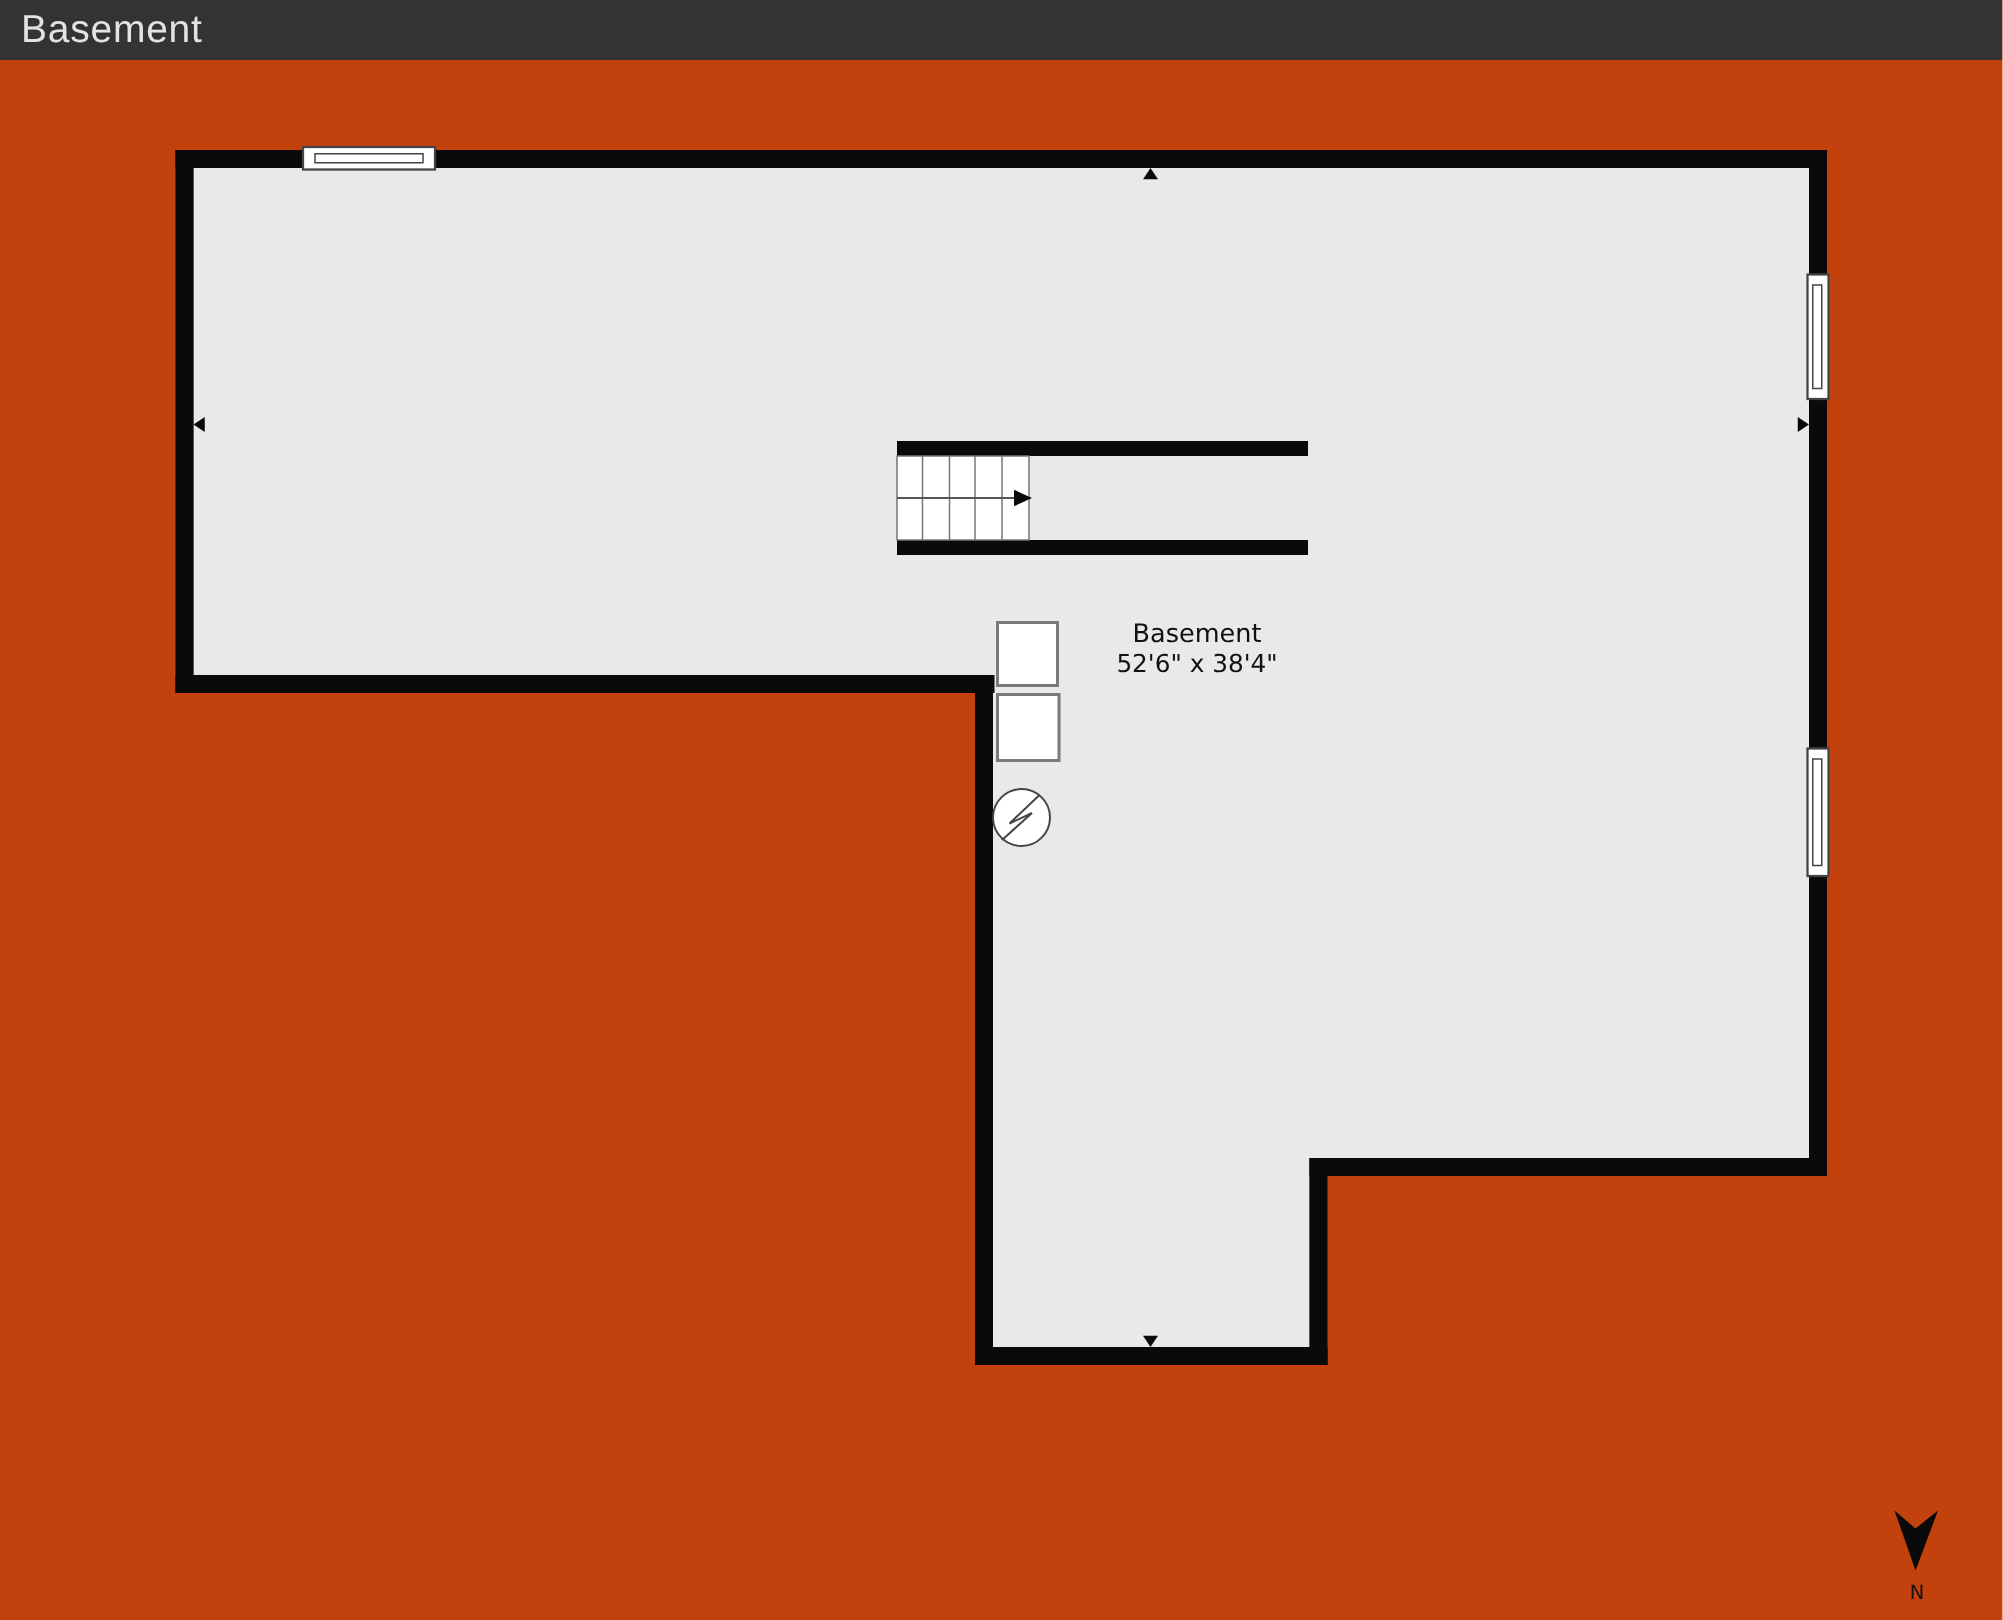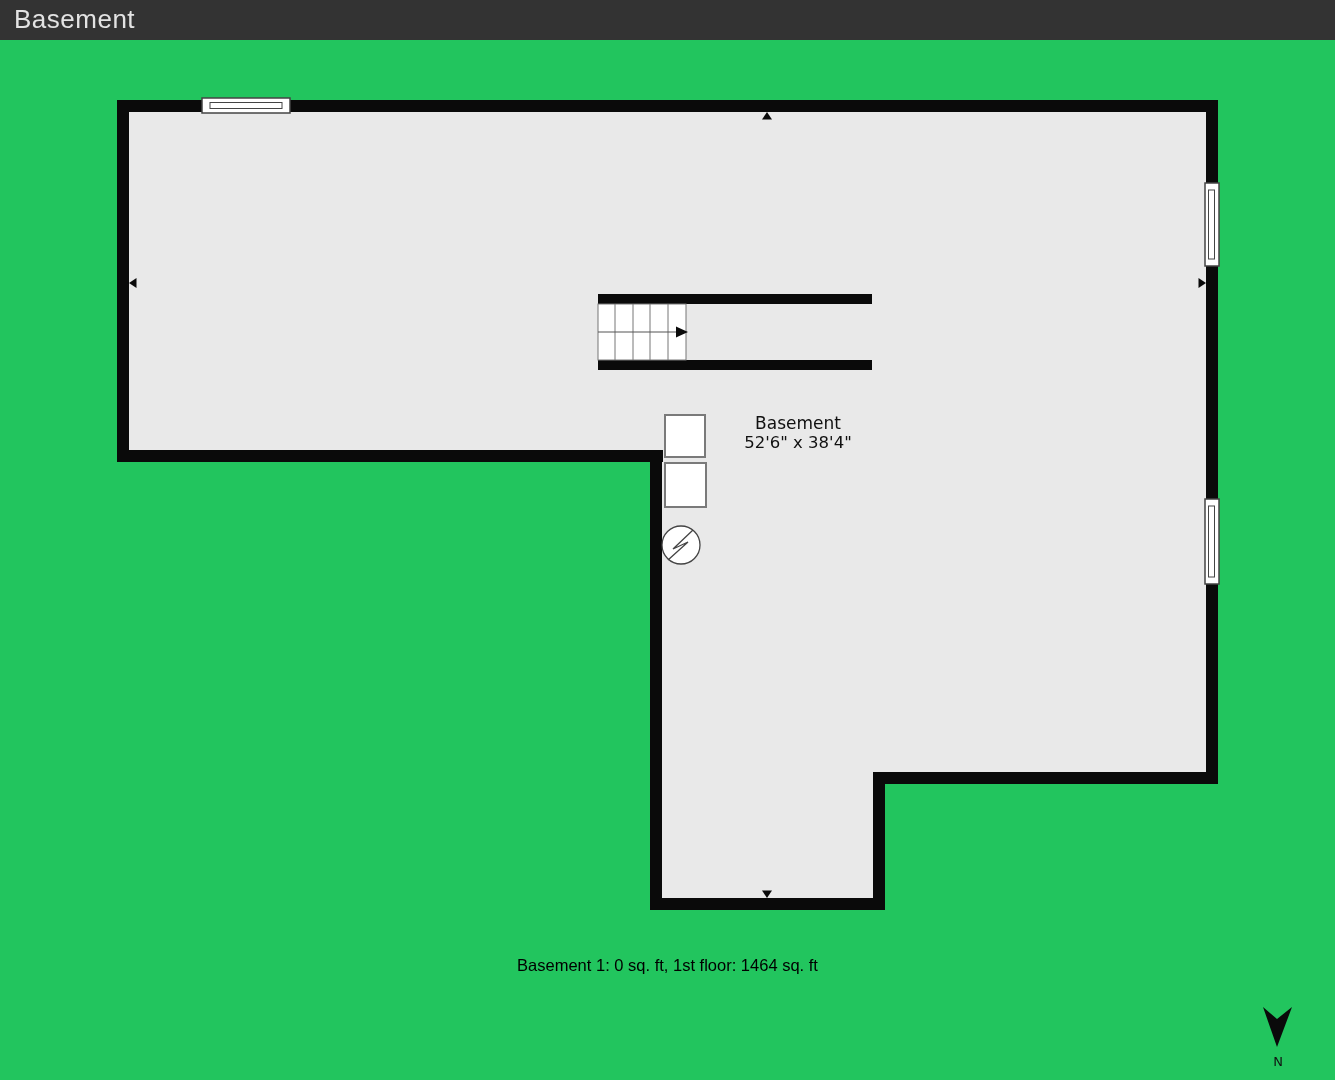--- a/index.html
+++ b/index.html
@@ -2,21 +2,21 @@
 <html><head>
 <meta charset="utf-8">
 <style>
   * { margin: 0; padding: 0; box-sizing: border-box; }
   html, body { background: #ffffff; }
   body { font-family: "Liberation Sans", sans-serif; }
   #page {
     position: relative;
     width: 1335px;
     height: 1080px;
-    background: #22c55e;
+    background: #c2410c;
     overflow: hidden;
   }
   #titlebar {
     position: absolute;
     top: 0; left: 0;
     width: 1335px; height: 40px;
     background: #333333;
   }
   #titlebar .title {
     position: absolute;
@@ -149,21 +149,20 @@
       <polygon points="1198.5,278 1198.5,288 1206,283"></polygon>
     </g>
   </svg>
 
   <div class="room-label">
     <div class="room-name">Basement</div>
     <div class="room-dims">52'6" x 38'4"</div>
   </div>
 
   <div class="summary">
-    <div class="sline">Basement 1: 0 sq. ft, 1st floor: 1464 sq. ft</div>
   </div>
 
   <div class="compass">
     <svg width="44" height="46" viewBox="0 0 44 46" xmlns="http://www.w3.org/2000/svg">
       <polygon points="7,4 21,16 36,4 21,44" fill="#0a0a0a"></polygon>
     </svg>
     <div class="n-label">N</div>
   </div>
 
 </div>

